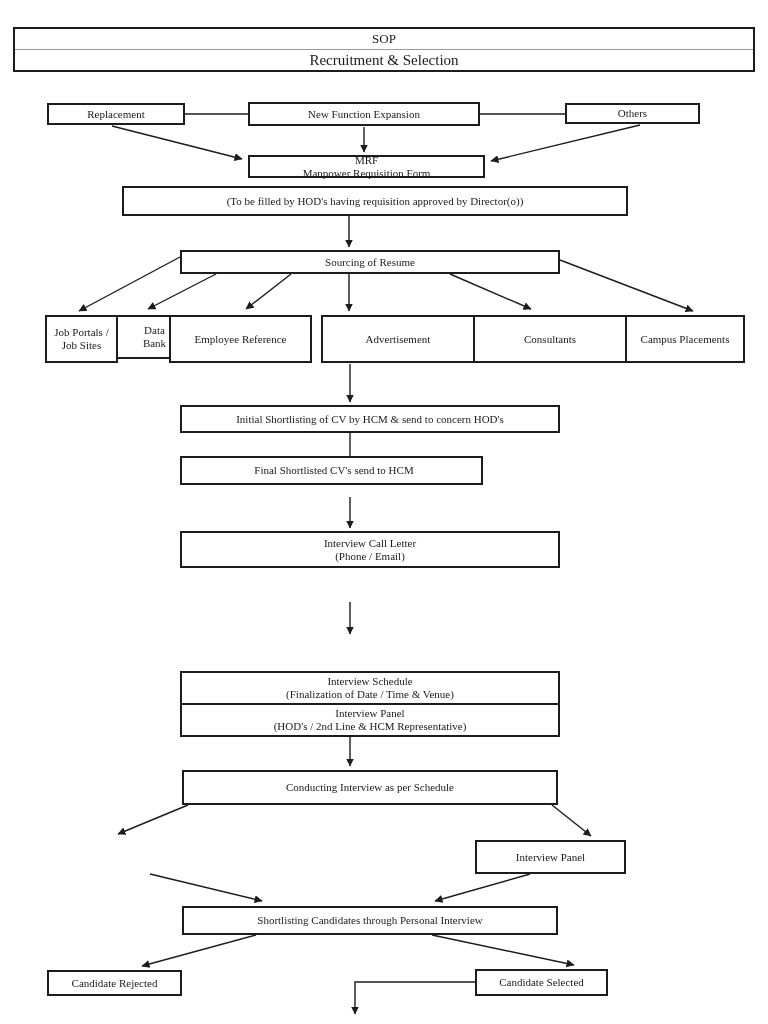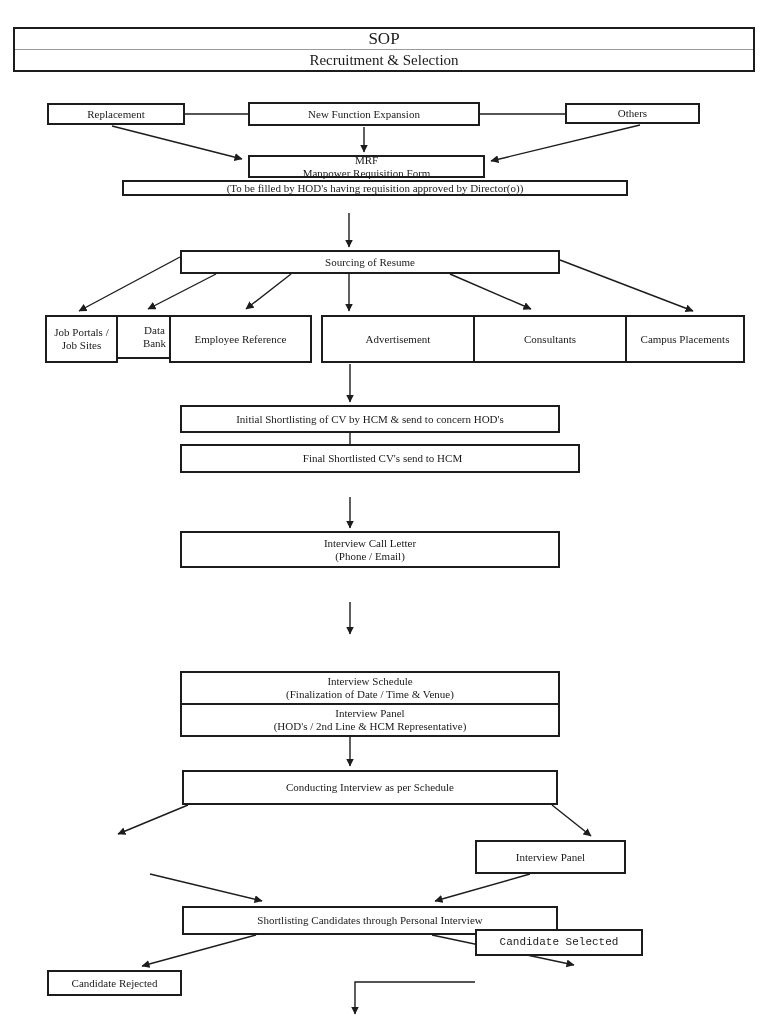--- a/index.html
+++ b/index.html
@@ -12,21 +12,21 @@
     position:absolute;box-sizing:border-box;border:2px solid #1c1c1c;background:#ffffff;
     display:flex;flex-direction:column;align-items:center;justify-content:center;
     text-align:center;font-size:11px;line-height:1.18;padding:1px 3px;
   }
   .node span{display:block;}
   #title-box{
     position:absolute;left:13px;top:27px;width:742px;height:45px;box-sizing:border-box;
     border:2px solid #1c1c1c;background:#ffffff;display:flex;flex-direction:column;
   }
   #title-box .row{flex:1;display:flex;align-items:center;justify-content:center;}
-  #title-box .r1{font-size:17px;}
+  #title-box .r1{font-size:13px;}
   #title-box .r2{font-size:15px;border-top:1.5px solid #9a9a9a;}
 </style>
 </head>
 <body>
 
 <div id="canvas">
 
   <svg id="wires" viewBox="0 0 768 1024">
     <defs>
       <marker id="ah" markerWidth="9" markerHeight="8" refX="7.5" refY="4" orient="auto" markerUnits="userSpaceOnUse">
@@ -83,21 +83,21 @@
     <span>New Function Expansion</span>
   </div>
   <div class="node" style="left:565px;top:103px;width:135px;height:21px;">
     <span>Others</span>
   </div>
 
   <div class="node" style="left:248px;top:155px;width:237px;height:23px;z-index:2;">
     <span>MRF</span>
     <span>Manpower Requisition Form</span>
   </div>
-  <div class="node" style="left:122px;top:180px;width:506px;height:16px;z-index:1;text-align:center;">
+  <div class="node" style="left:122px;top:186px;width:506px;height:30px;z-index:1;text-align:center;">
     <span>(To be filled by HOD's having requisition approved by Director(o))</span>
   </div>
 
   <div class="node" style="left:45px;top:315px;width:73px;height:48px;">
     <span>Job Portals / Job Sites</span>
   </div>
 
   <div class="node" style="left:180px;top:250px;width:380px;height:24px;">
     <span>Sourcing of Resume</span>
   </div>
@@ -113,21 +113,21 @@
   <div class="node" style="left:473px;top:315px;width:154px;height:48px;">
     <span>Consultants</span>
   </div>
   <div class="node" style="left:625px;top:315px;width:120px;height:48px;">
     <span>Campus Placements</span>
   </div>
 
   <div class="node" style="left:180px;top:405px;width:380px;height:28px;">
     <span>Initial Shortlisting of CV by HCM &amp; send to concern HOD's</span>
   </div>
-  <div class="node" style="left:180px;top:444px;width:400px;height:29px;padding-left:8px;">
+  <div class="node" style="left:180px;top:456px;width:303px;height:29px;padding-left:8px;">
     <span>Final Shortlisted CV's send to HCM</span>
   </div>
   <div class="node" style="left:180px;top:531px;width:380px;height:37px;">
     <span>Interview Call Letter</span>
     <span>(Phone / Email)</span>
   </div>
   <div class="node" style="left:180px;top:638px;width:380px;height:34px;margin-top:33px;">
     <span>Interview Schedule</span>
     <span>(Finalization of Date / Time &amp; Venue)</span>
   </div>
@@ -143,17 +143,17 @@
     <span>Interview Panel</span>
   </div>
 
   <div class="node" style="left:182px;top:906px;width:376px;height:29px;">
     <span>Shortlisting Candidates through Personal Interview</span>
   </div>
 
   <div class="node" style="left:47px;top:970px;width:135px;height:26px;">
     <span>Candidate Rejected</span>
   </div>
-  <div class="node" style="left:475px;top:929px;width:168px;height:27px;font-family:Liberation Mono, monospace;">
+  <div class="node" style="left:475px;top:969px;width:133px;height:27px;">
     <span>Candidate Selected</span>
   </div>
 
 </div>
 
 </body></html>

